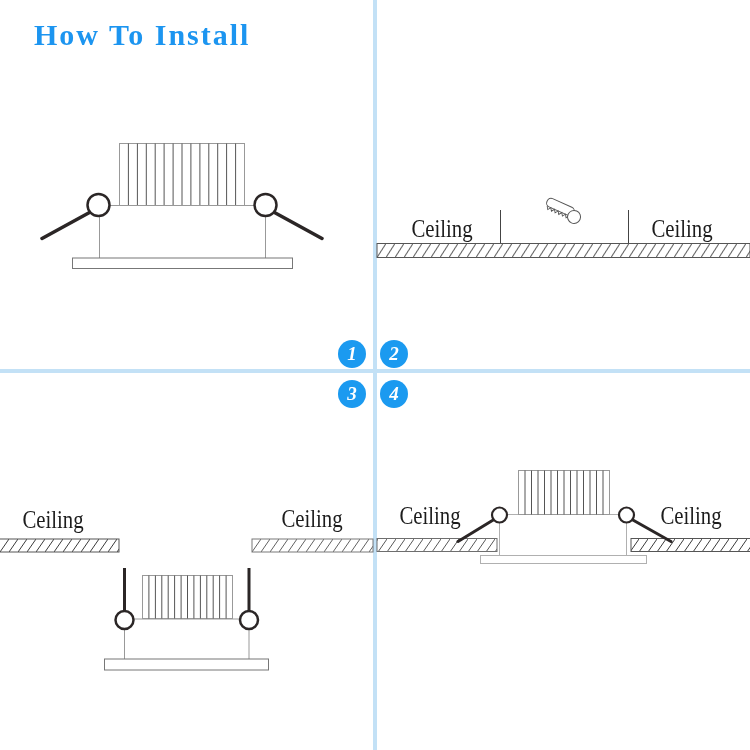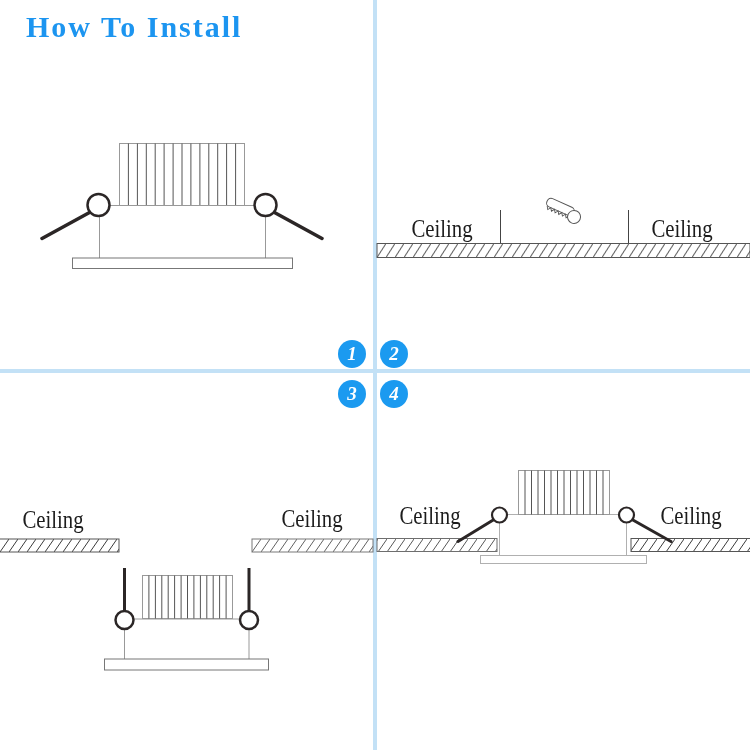--- a/index.html
+++ b/index.html
@@ -1,18 +1,18 @@
 <!DOCTYPE html>
 <html style="--accent: #1c95f0; --badge: #1b9af0; --divider: #c3e1f6;"><head>
 <meta charset="utf-8">
 <style>
   html,body{margin:0;padding:0;background:#fff;}
   body{width:750px;height:750px;font-family:"Liberation Serif",serif;}
   .page{position:relative;width:750px;height:750px;background:#ffffff;overflow:hidden;}
-  .title{position:absolute;left:22px;top:6px;margin:4px;font-size:30px;font-weight:bold;
+  .title{position:absolute;left:22px;top:6px;margin:12px;font-size:30px;font-weight:bold;
          letter-spacing:2px;color:var(--accent,#1c95f0);white-space:nowrap;}
   .divider{position:absolute;background:var(--divider,#c3e1f6);}
   .divider.v{left:373px;top:0;width:4px;height:750px;}
   .divider.h{left:0;top:369px;width:750px;height:4px;}
   .art{position:absolute;left:0;top:0;}
   .ceiling-label{position:absolute;width:80px;text-align:center;font-size:26px;line-height:30px;
          color:#1c1c1c;transform:scaleX(.8);transform-origin:center;white-space:nowrap;}
   .badge{position:absolute;width:28px;height:28px;border-radius:50%;
          background:var(--badge,#1b9af0);color:#ffffff;display:flex;align-items:center;
          justify-content:center;font-size:19px;font-weight:bold;font-style:italic;z-index:5;}

